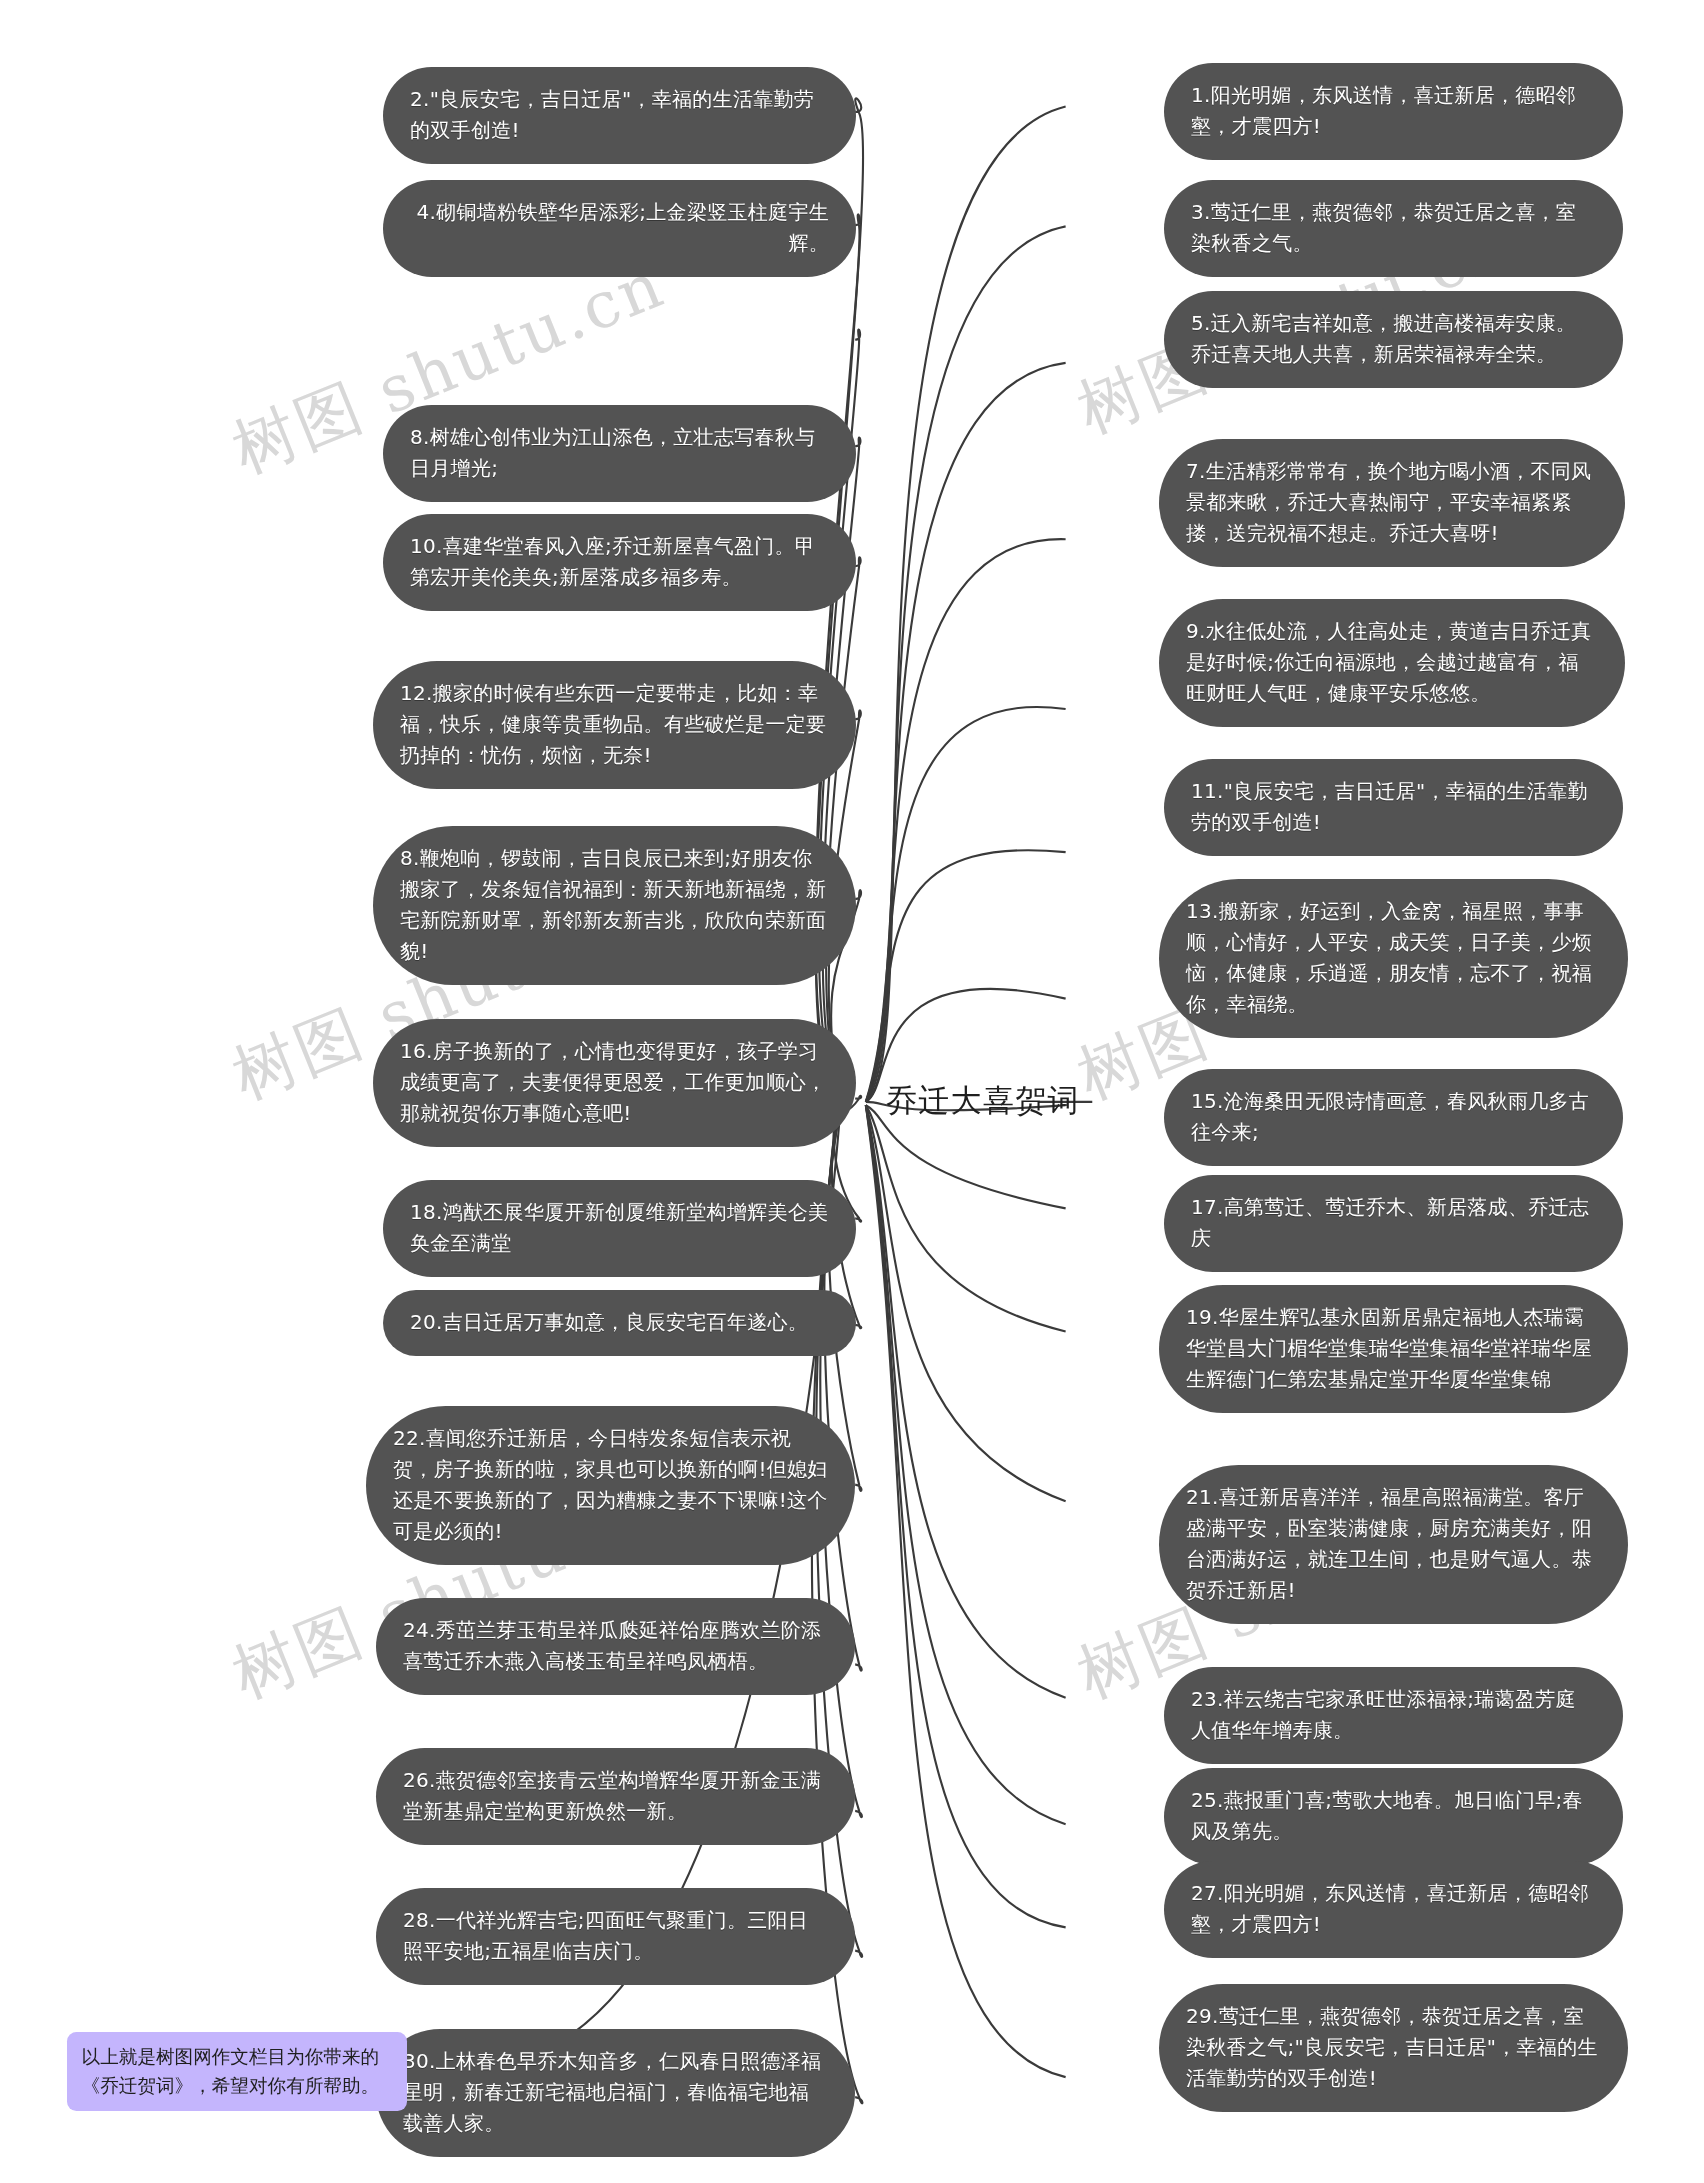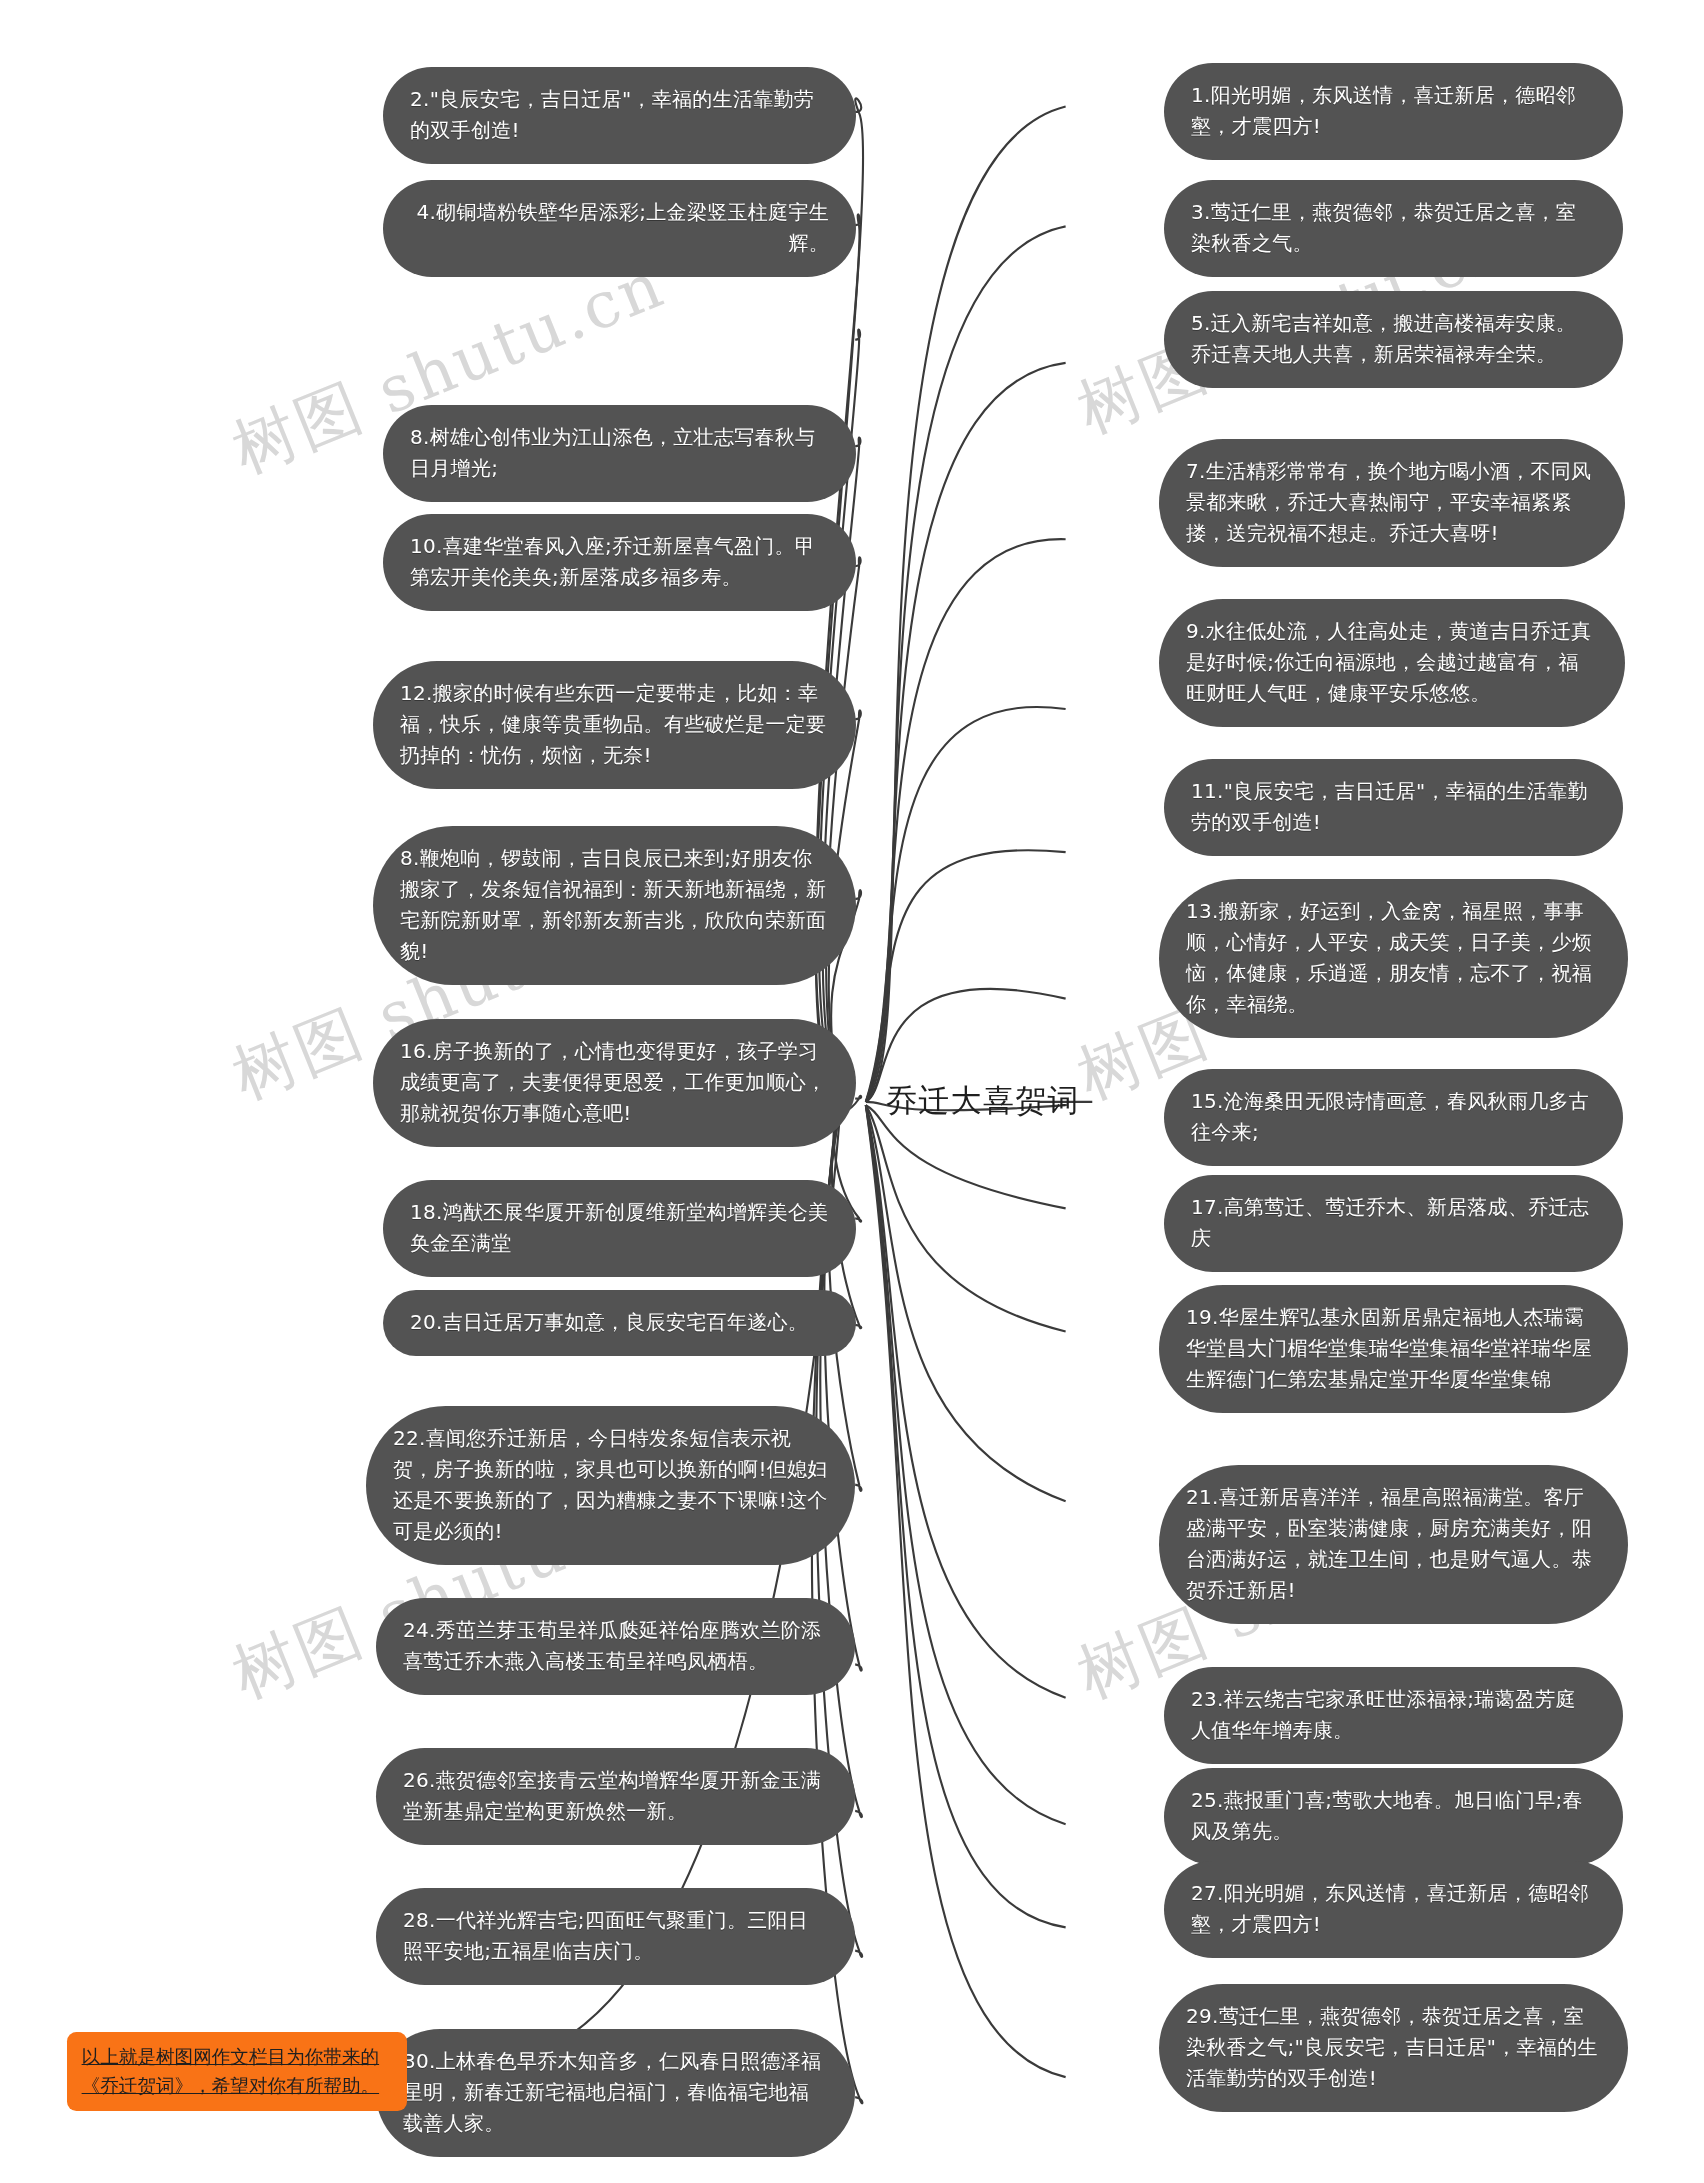--- a/index.html
+++ b/index.html
@@ -69,28 +69,27 @@
     letter-spacing:1.3px;
     white-space:nowrap;
     background:transparent;
     text-align:center;
   }
 
   
   #footer{
     position:absolute;
     z-index:5;
-    background:#f97316;
+    background:#c4b5fd;
     color:#1f1f1f;
     font-size:18.6px;
     line-height:1.55;
     border-radius:9.3px;
     padding:10.7px 14.6px;
     box-sizing:border-box;
-    text-decoration:underline;
   }
 </style>
 </head>
 <body>
 
 <div id="canvas">
 
   <div class="wm" style="left:220px;top:413px;">树图 shutu.cn</div>
   <div class="wm" style="left:220px;top:1039px;">树图 shutu.cn</div>
   <div class="wm" style="left:220px;top:1638px;">树图 shutu.cn</div>

